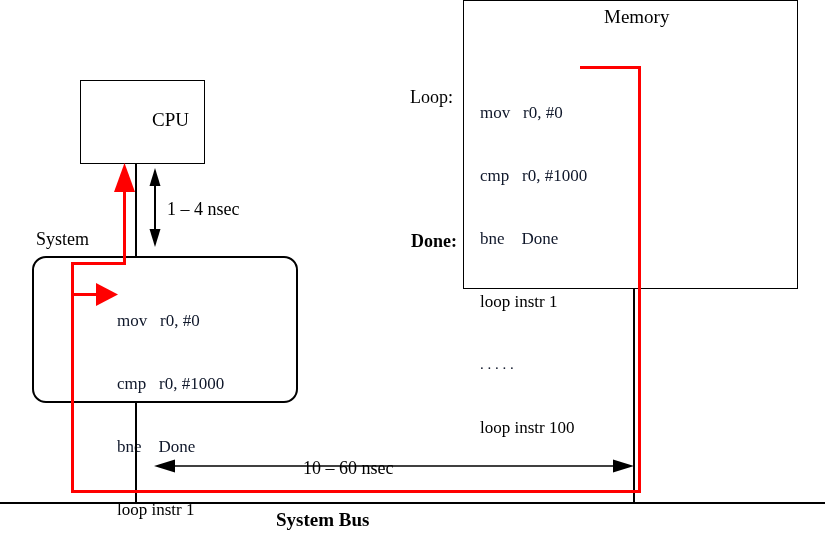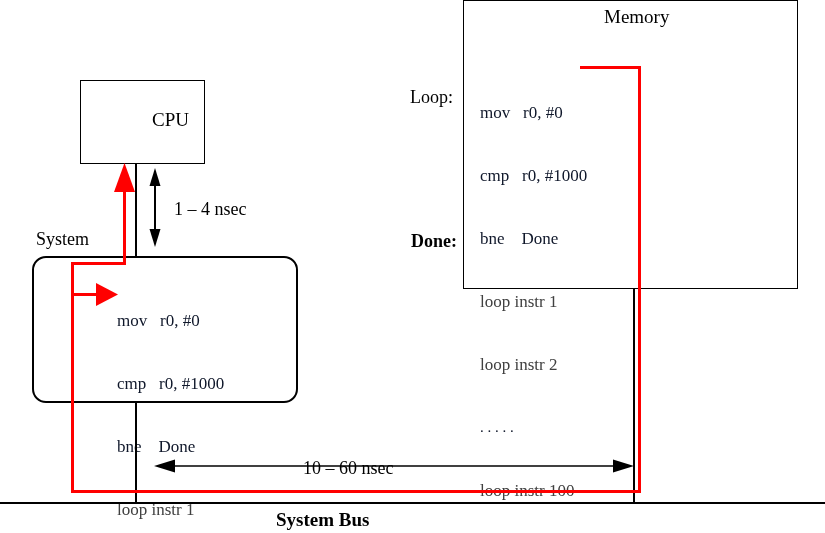--- a/index.html
+++ b/index.html
@@ -46,21 +46,21 @@
     font-size: 17px;
     line-height: 21px;
     white-space: pre;
   }
   .code-mem {
     font-size: 17px;
     line-height: 21px;
     white-space: pre;
   }
   .c-black { color: #0f172a; }
-  .c-red   { color: #404040; }
+  .c-red   { color: #000000; }
 
   
   .hline-black { background: #000000; height: 1.5px; }
   .vline-black { background: #000000; width: 1.5px; }
   .hline-red   { background: #ff0000; height: 3px; }
   .vline-red   { background: #ff0000; width: 3px; }
 
   
   svg.overlay {
     position: absolute;
@@ -80,21 +80,20 @@
 
   <div class="abs label" style="left:410px; top:88px;">Loop:</div>
 
   <div class="abs label" style="left:411px; top:232px;font-weight:bold;">Done:</div>
 
   <div class="abs code-mem" style="left:480px; top:60px;">
     <div class="c-black">mov   r0, #0</div>
     <div class="c-black">cmp   r0, #1000</div>
     <div class="c-black">bne    Done</div>
     <div class="c-red">loop instr 1</div>
-    <div class="c-red">loop instr 2</div>
     <div class="c-black" style="font-size:15px;">. . . . .</div>
     <div class="c-red">loop instr 100</div>
     
   </div>
 
   <div class="abs box-rect" style="left:80px; top:80px; width:125px; height:84px;"></div>
   <div class="abs title" style="left:110px; top:110px;margin-left:42px;">CPU</div>
 
   <div class="abs label" style="left:36px; top:230px;">System</div>
 
@@ -103,21 +102,21 @@
   <div class="abs code" style="left:117px; top:268px;">
     <div class="c-black">mov   r0, #0</div>
     <div class="c-black">cmp   r0, #1000</div>
     <div class="c-black">bne    Done</div>
     <div class="c-red">loop instr 1</div>
     
     
     
   </div>
 
-  <div class="abs label" style="left:174px; top:200px;">1 – 4 nsec</div>
+  <div class="abs label" style="left:167px; top:200px;">1 – 4 nsec</div>
 
   <div class="abs label" style="left:303px; top:440px;margin-top:19px;">10 – 60 nsec</div>
 
   <div class="abs hline-black" style="left:0px; top:502px; width:825px;"></div>
   <div class="abs title" style="left:276px; top:510px;font-weight:bold;">System Bus</div>
 
   <div class="abs vline-black" style="left:135px; top:164px; height:92px;"></div>
 
   <div class="abs vline-black" style="left:135px; top:403px; height:99px;"></div>
 

